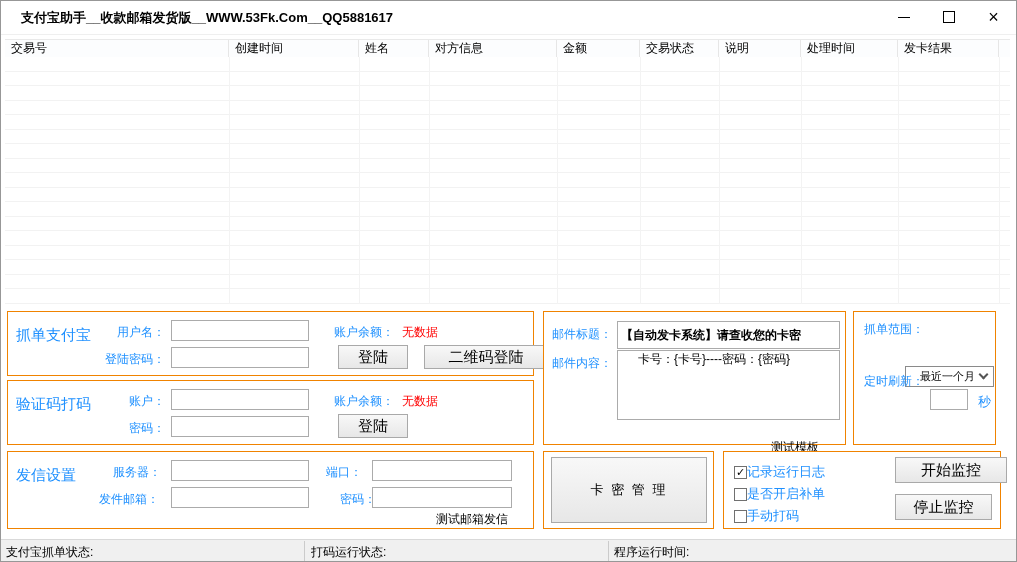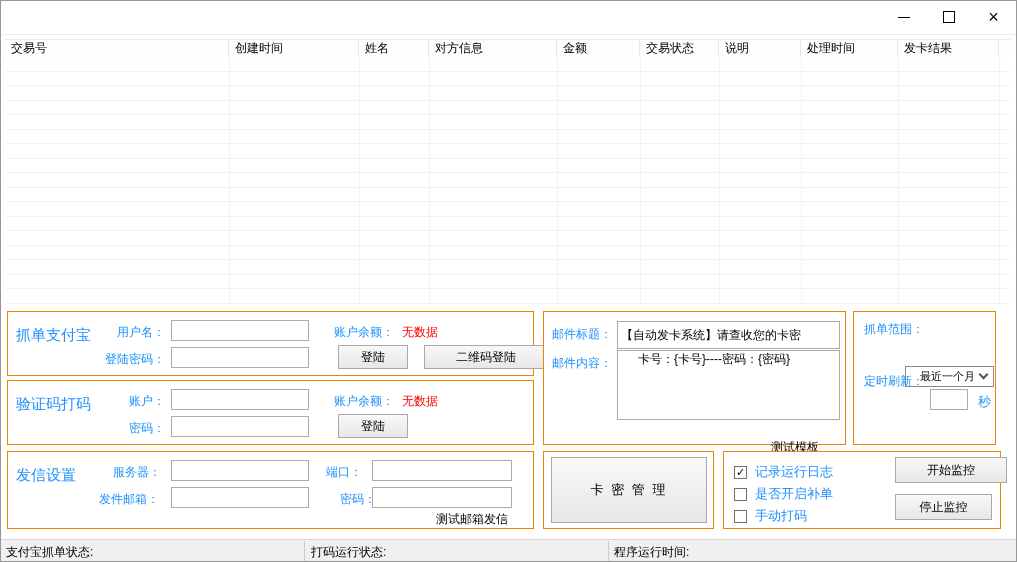--- a/index.html
+++ b/index.html
@@ -39,46 +39,47 @@
   .g-card   {left:542px;top:450px;width:171px;height:78px;}
   .g-opts   {left:722px;top:450px;width:278px;height:78px;}
   .grp *{position:absolute;box-sizing:border-box;}
   .gtitle{font-size:15px;color:var(--blue);white-space:nowrap;}
   .lbl{font-size:12px;color:var(--blue);white-space:nowrap;}
   .val-red{font-size:12px;color:var(--red);white-space:nowrap;}
   .link{font-size:12px;color:#000;white-space:nowrap;cursor:default;}
   .tin{border:1px solid #ababab;background:#fff;font-size:12px;padding:0 3px;outline:none;
        font-family:"Liberation Sans","DejaVu Sans",sans-serif;}
   textarea.tin{resize:none;padding:1px 20px;line-height:15px;}
-  .btn{display:flex;align-items:center;justify-content:center;font-size:12px;color:#000;
+  .btn{display:flex;align-items:center;justify-content:center;font-size:15px;color:#000;
        background:linear-gradient(#f8f8f8,#e7e7e7);border:1px solid #a9a9a9;cursor:default;white-space:nowrap;}
   
   .combo{display:flex;align-items:center;border:1px solid #8a8a8a;background:#fff;padding-left:14px;font-size:11px;cursor:default;margin-top:21px;}
   .combo .ctext{position:static;flex:1;white-space:nowrap;overflow:hidden;}
   .chev{position:static;width:7px;height:7px;border-right:2px solid #555;border-bottom:2px solid #555;
         transform:rotate(45deg);margin:-4px 6px 0 0;flex:none;}
   
   .cbrow{position:absolute;left:10px;height:16px;display:flex;align-items:center;cursor:default;}
   .cbrow *{position:static;}
   .cbox{width:13px;height:13px;border:1px solid #707070;background:#fff;display:flex;align-items:center;
         justify-content:center;font-size:11px;line-height:11px;color:#000;flex:none;}
-  .cblab{margin-left:8px;font-size:13px;color:var(--blue);white-space:nowrap;}
+  .cblab{font-size:13px;color:var(--blue);white-space:nowrap;}
   
   .btn-card{left:7px;top:5px;width:156px;height:66px;font-size:13px;letter-spacing:2px;}
   
   .statusbar{position:absolute;left:0;right:0;top:538px;height:22px;background:#f0f0f0;border-top:1px solid #d9d9d9;padding-left:28px;}
   .sb-text{position:absolute;top:4px;font-size:12px;white-space:nowrap;}
   .sb-sep{position:absolute;top:1px;bottom:1px;width:1px;background:#cbcbcb;}
 </style>
 </head>
 <body>
 
 <div class="window">
 
   <div class="titlebar">
+    <div class="title-text">支付宝助手__收款邮箱发货版__WWW.53Fk.Com__QQ5881617</div>
     <div class="win-btn wb-min">
         <span class="ico-min"></span>
       </div>
     <div class="win-btn wb-max">
         <span class="ico-max"></span>
       </div>
     <div class="win-btn wb-close">
         <span class="ico-close">×</span>
       </div>
   </div>
@@ -155,21 +156,21 @@
     <input class="tin" style="left: 364px; top: 8px; width: 140px; height: 21px;">
     <div class="lbl" style="left:91px;top:39px">发件邮箱：</div>
     <input class="tin" style="left: 163px; top: 35px; width: 138px; height: 21px;">
     <div class="lbl" style="left:332px;top:39px">密码：</div>
     <input class="tin" style="left: 364px; top: 35px; width: 140px; height: 21px;">
     <div class="link" style="left:428px;top:59px">测试邮箱发信</div>
   </div>
 
   <div class="grp g-mail">
     <div class="lbl" style="left:8px;top:14px">邮件标题：</div>
-    <input class="tin" style="left: 73px; top: 9px; width: 223px; height: 28px;" value="【自动发卡系统】请查收您的卡密">
+    <input class="tin" style="left: 73px; top: 9px; width: 223px; height: 28px; font-weight: bold;" value="【自动发卡系统】请查收您的卡密">
     <div class="lbl" style="left:8px;top:43px">邮件内容：</div>
     <textarea class="tin" style="left: 73px; top: 38px; width: 223px; height: 70px;">卡号：{卡号}----密码：{密码}</textarea>
     <div class="link" style="left:227px;top:127px">测试模板</div>
   </div>
 
   <div class="grp g-range">
     <div class="lbl" style="left:10px;top:9px">抓单范围：</div>
     <div class="combo" style="left:51px;top:33px;width:89px;height:21px">
       <span class="ctext">最近一个月</span>
       <span class="chev"></span>

